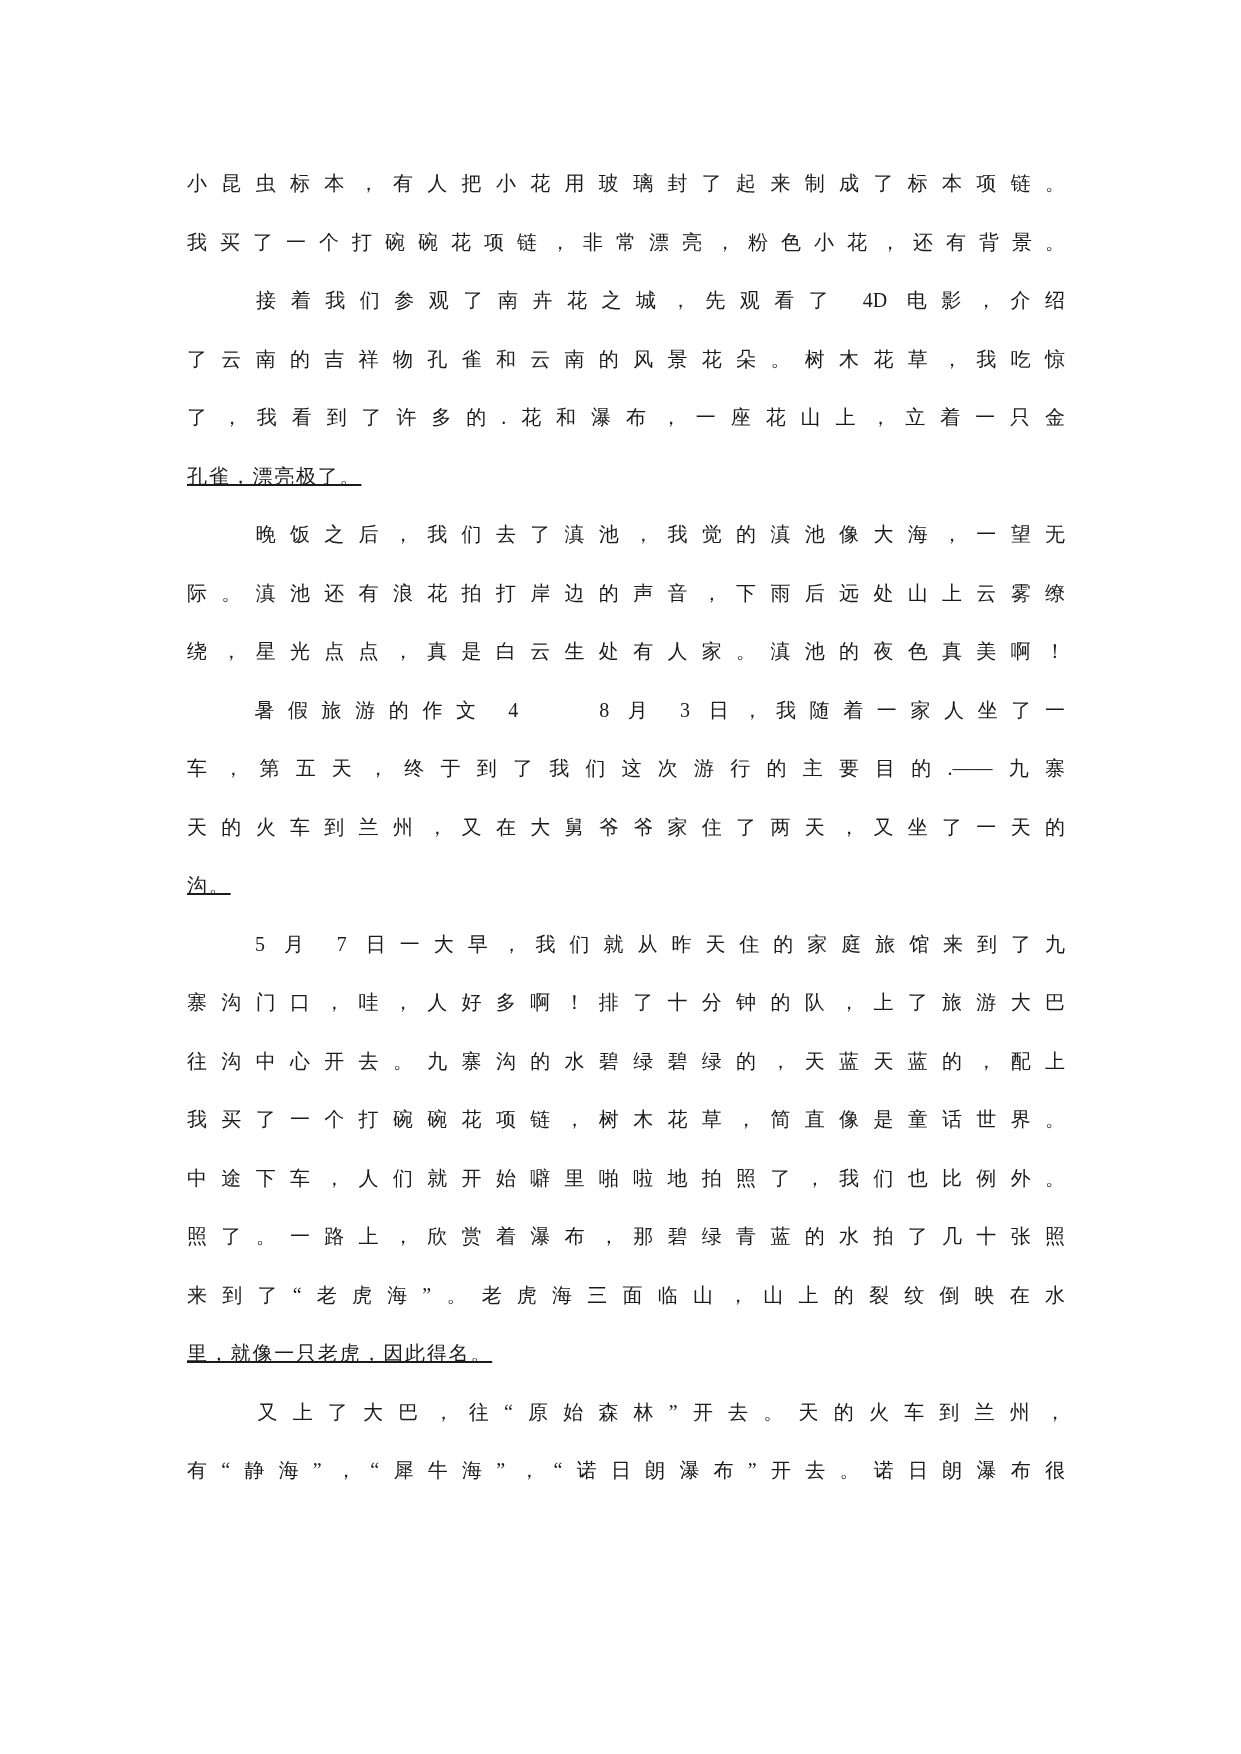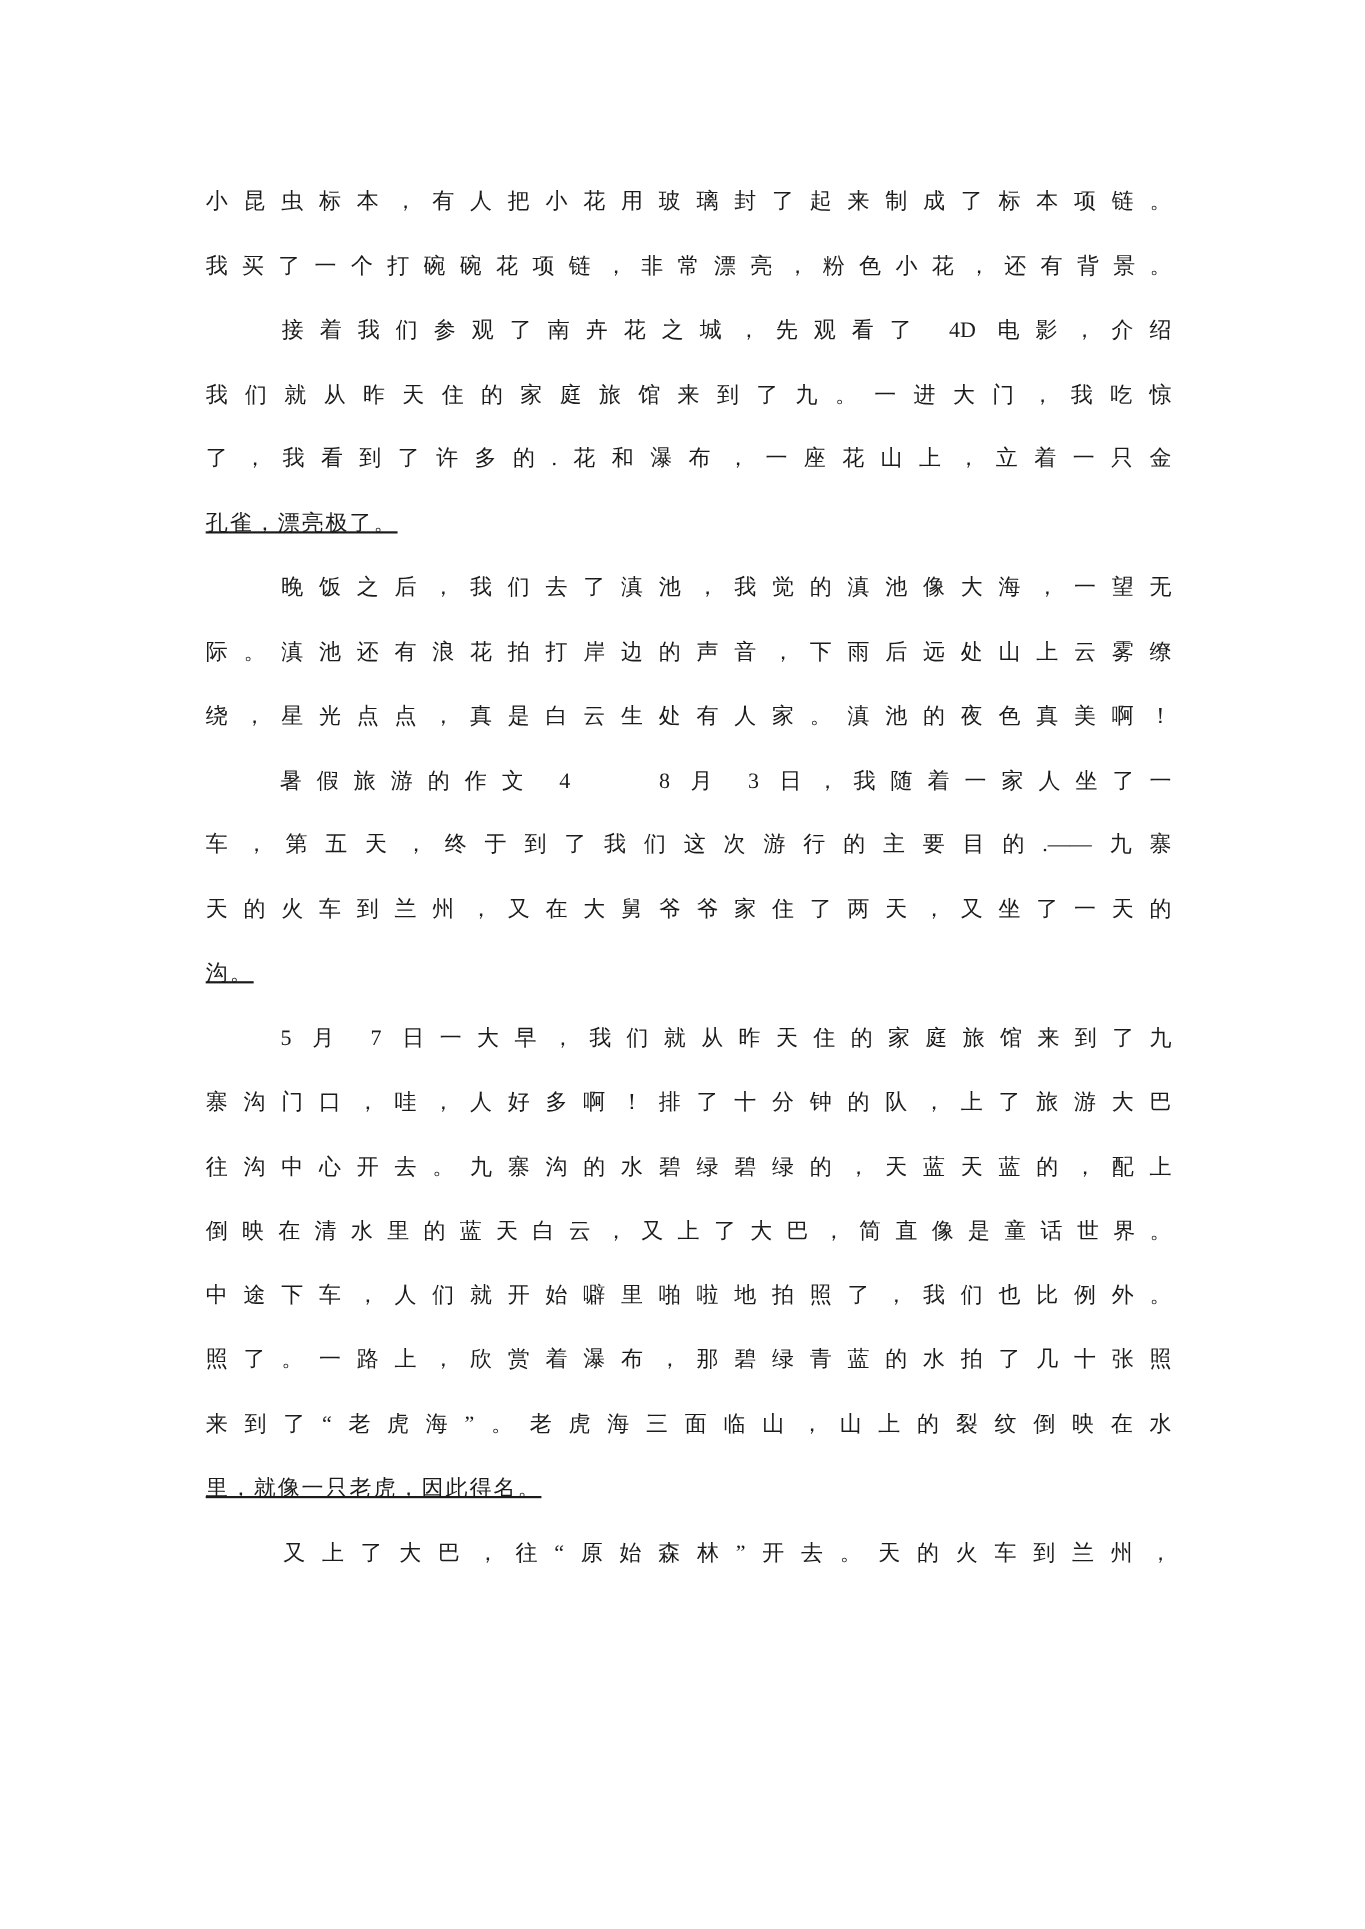--- a/index.html
+++ b/index.html
@@ -42,33 +42,34 @@
   }
 </style>
 </head>
 <body>
 
 <div class="page">
   <div class="doc-text">
     <div class="line align-justify">小昆虫标本，有人把小花用玻璃封了起来制成了标本项链。</div>
     <div class="line align-justify">我买了一个打碗碗花项链，非常漂亮，粉色小花，还有背景。</div>
     <div class="line align-justify">　　接着我们参观了南卉花之城，先观看了 4D 电影，介绍</div>
-    <div class="line align-justify">我们就从昨天住的家庭旅馆来到了九。一进大门，我吃惊</div>
+    <div class="line align-justify">了云南的吉祥物孔雀和云南的风景花朵。树木花草，我吃惊</div>
     <div class="line align-justify">了，我看到了许多的.花和瀑布，一座花山上，立着一只金</div>
     <div class="line align-left">孔雀，漂亮极了。</div>
     <div class="line align-justify">　　晚饭之后，我们去了滇池，我觉的滇池像大海，一望无</div>
     <div class="line align-justify">际。滇池还有浪花拍打岸边的声音，下雨后远处山上云雾缭</div>
     <div class="line align-justify">绕，星光点点，真是白云生处有人家。滇池的夜色真美啊！</div>
     <div class="line align-justify">　　暑假旅游的作文 4　　8 月 3 日，我随着一家人坐了一</div>
     <div class="line align-justify">车，第五天，终于到了我们这次游行的主要目的.——九寨</div>
     <div class="line align-justify">天的火车到兰州，又在大舅爷爷家住了两天，又坐了一天的</div>
     <div class="line align-left">沟。</div>
     <div class="line align-justify">　　5 月 7 日一大早，我们就从昨天住的家庭旅馆来到了九</div>
     <div class="line align-justify">寨沟门口，哇，人好多啊！排了十分钟的队，上了旅游大巴</div>
     <div class="line align-justify">往沟中心开去。九寨沟的水碧绿碧绿的，天蓝天蓝的，配上</div>
-    <div class="line align-justify">倒映在清水里的蓝天白云，又上了大巴，简直像是童话世界。</div>
+    <div class="line align-justify">我买了一个打碗碗花项链，树木花草，简直像是童话世界。</div>
     <div class="line align-justify">中途下车，人们就开始噼里啪啦地拍照了，我们也比例外。</div>
     <div class="line align-justify">照了。一路上，欣赏着瀑布，那碧绿青蓝的水拍了几十张照</div>
     <div class="line align-justify">来到了“老虎海”。老虎海三面临山，山上的裂纹倒映在水</div>
     <div class="line align-left">里，就像一只老虎，因此得名。</div>
     <div class="line align-justify">　　又上了大巴，往“原始森林”开去。天的火车到兰州，</div>
+    <div class="line align-justify">有“静海”，“犀牛海”，“诺日朗瀑布”开去。诺日朗瀑布很</div>
   </div>
 </div>
 
 </body></html>

